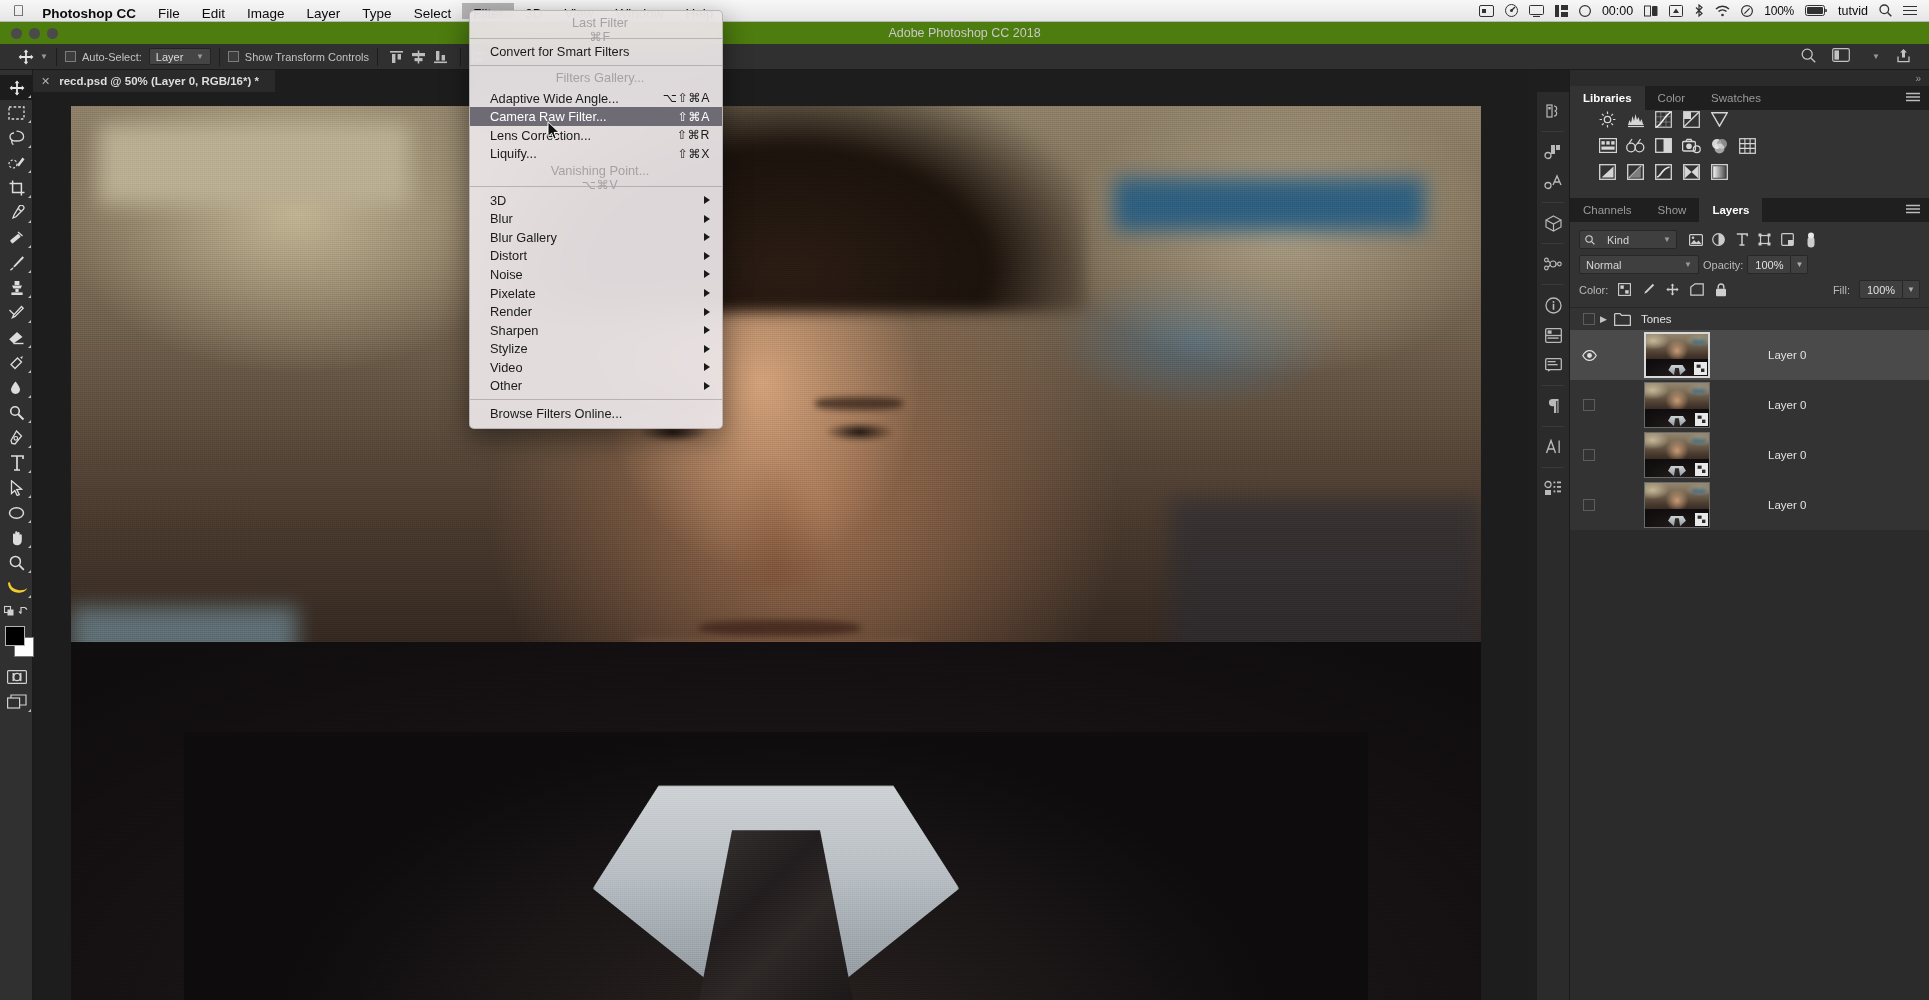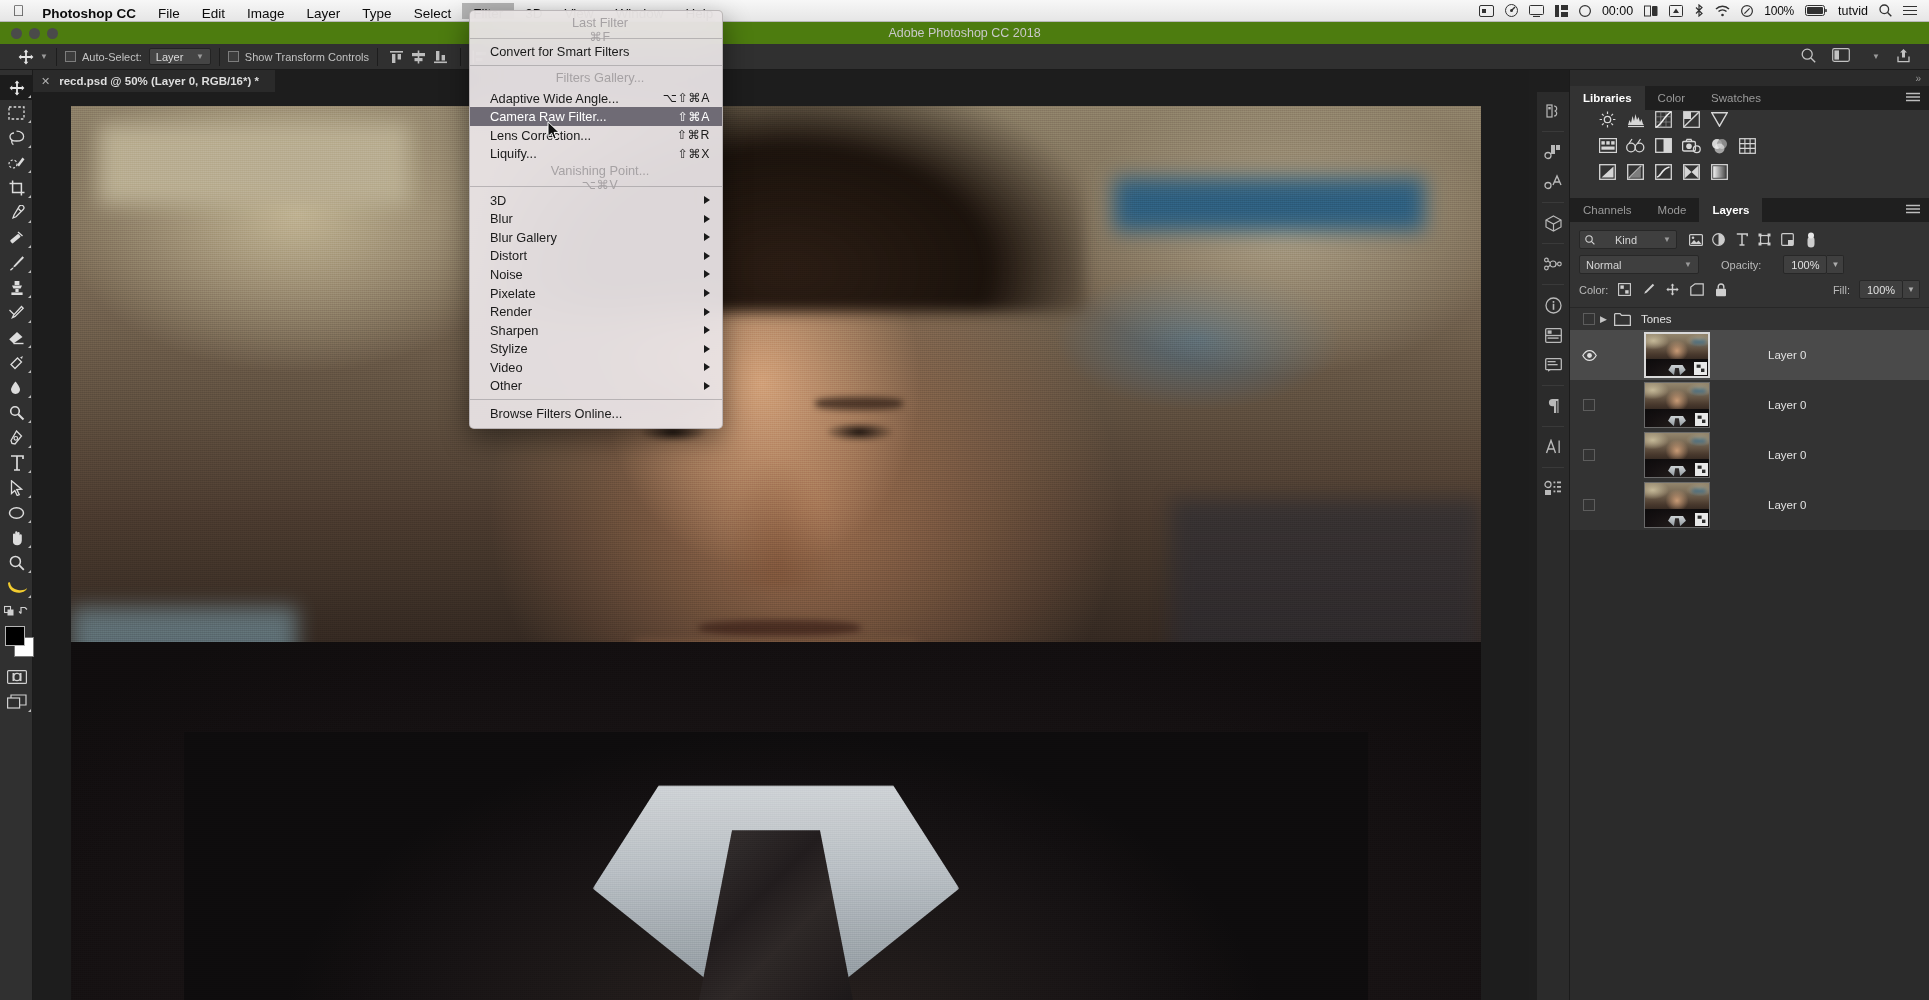--- a/index.html
+++ b/index.html
@@ -170,21 +170,21 @@
   .adj-row{ display:flex; gap:9px; margin-bottom:7px;}
   .adj-ic{ width:19px;height:19px; display:flex; align-items:center; justify-content:center; color:#d6d6d6;}
 
   
   .lp-filter{ display:flex; align-items:center; gap:0; padding:8px 9px 6px 9px;}
   .kind-select{ background:#3f3f3f;border:1px solid #272727;border-radius:2px;height:19px;
     display:flex;align-items:center;padding:0 5px;width:98px;justify-content:space-between;
     color:#d5d5d5;font-size:11px;}
   .kind-icons{ display:flex; gap:0; margin-left:7px;}
   .kind-ic{ width:23px;height:19px;display:flex;align-items:center;justify-content:center;color:#cdcdcd;font-size:12px;}
-  .lp-blend{ display:flex;align-items:center;padding:0 9px 6px 9px; gap:22px;}
+  .lp-blend{ display:flex;align-items:center;padding:0 9px 6px 9px; gap:4px;}
   .blend-select{ background:#3f3f3f;border:1px solid #272727;border-radius:2px;height:19px;
     display:flex;align-items:center;padding:0 6px;width:120px;justify-content:space-between;color:#d5d5d5;font-size:11px;}
   .lp-lbl{ color:#b9b9b9;font-size:11px;}
   .num-box{ background:#3f3f3f;border:1px solid #272727;border-radius:2px;height:19px;width:44px;
     display:flex;align-items:center;justify-content:center;color:#e0e0e0;font-size:11px;}
   .num-caret{ width:17px;height:19px;background:#3f3f3f;border:1px solid #272727;border-left:none;
     border-radius:0 2px 2px 0;display:flex;align-items:center;justify-content:center;color:#adadad;font-size:8px;}
   .lp-lock{ display:flex;align-items:center;padding:0 9px 8px 9px;gap:9px;}
   .lock-ic{ width:15px;height:15px;display:flex;align-items:center;justify-content:center;color:#cfcfcf;font-size:11px;}
   .lp-divider{ height:1px; background:#272727;}
@@ -885,33 +885,33 @@
                 </linearGradient>
               </defs>
             </svg>
         </div>
       </div>
     </div>
   </div>
 
   <div class="tabrow">
     <div class="ptab">Channels</div>
-    <div class="ptab">Mode</div>
+    <div class="ptab">Show</div>
     <div class="ptab active">Layers</div>
     <div class="burger">
       <svg width="14" height="10" viewBox="0 0 14 10">
           <path d="M0 1.5 H14 M0 5 H14 M0 8.5 H14" stroke="#bdbdbd" stroke-width="1.3"></path>
         </svg>
     </div>
   </div>
 
   <div class="panel-body">
     <div class="lp-filter">
       <div class="kind-select">
-        <span style="display:flex;align-items:center;gap:20px;">
+        <span style="display:flex;align-items:center;gap:12px;">
           <svg width="10" height="10" viewBox="0 0 10 10">
               <circle cx="4" cy="4" r="3.2" fill="none" stroke="#d5d5d5" stroke-width="1.1"></circle>
               <path d="M6.4 6.4 L9.4 9.4" stroke="#d5d5d5" stroke-width="1.2"></path>
             </svg>
           <span>Kind</span>
         </span>
         <span class="caret">▼</span>
       </div>
       <div class="kind-icons">
         <div class="kind-ic">

